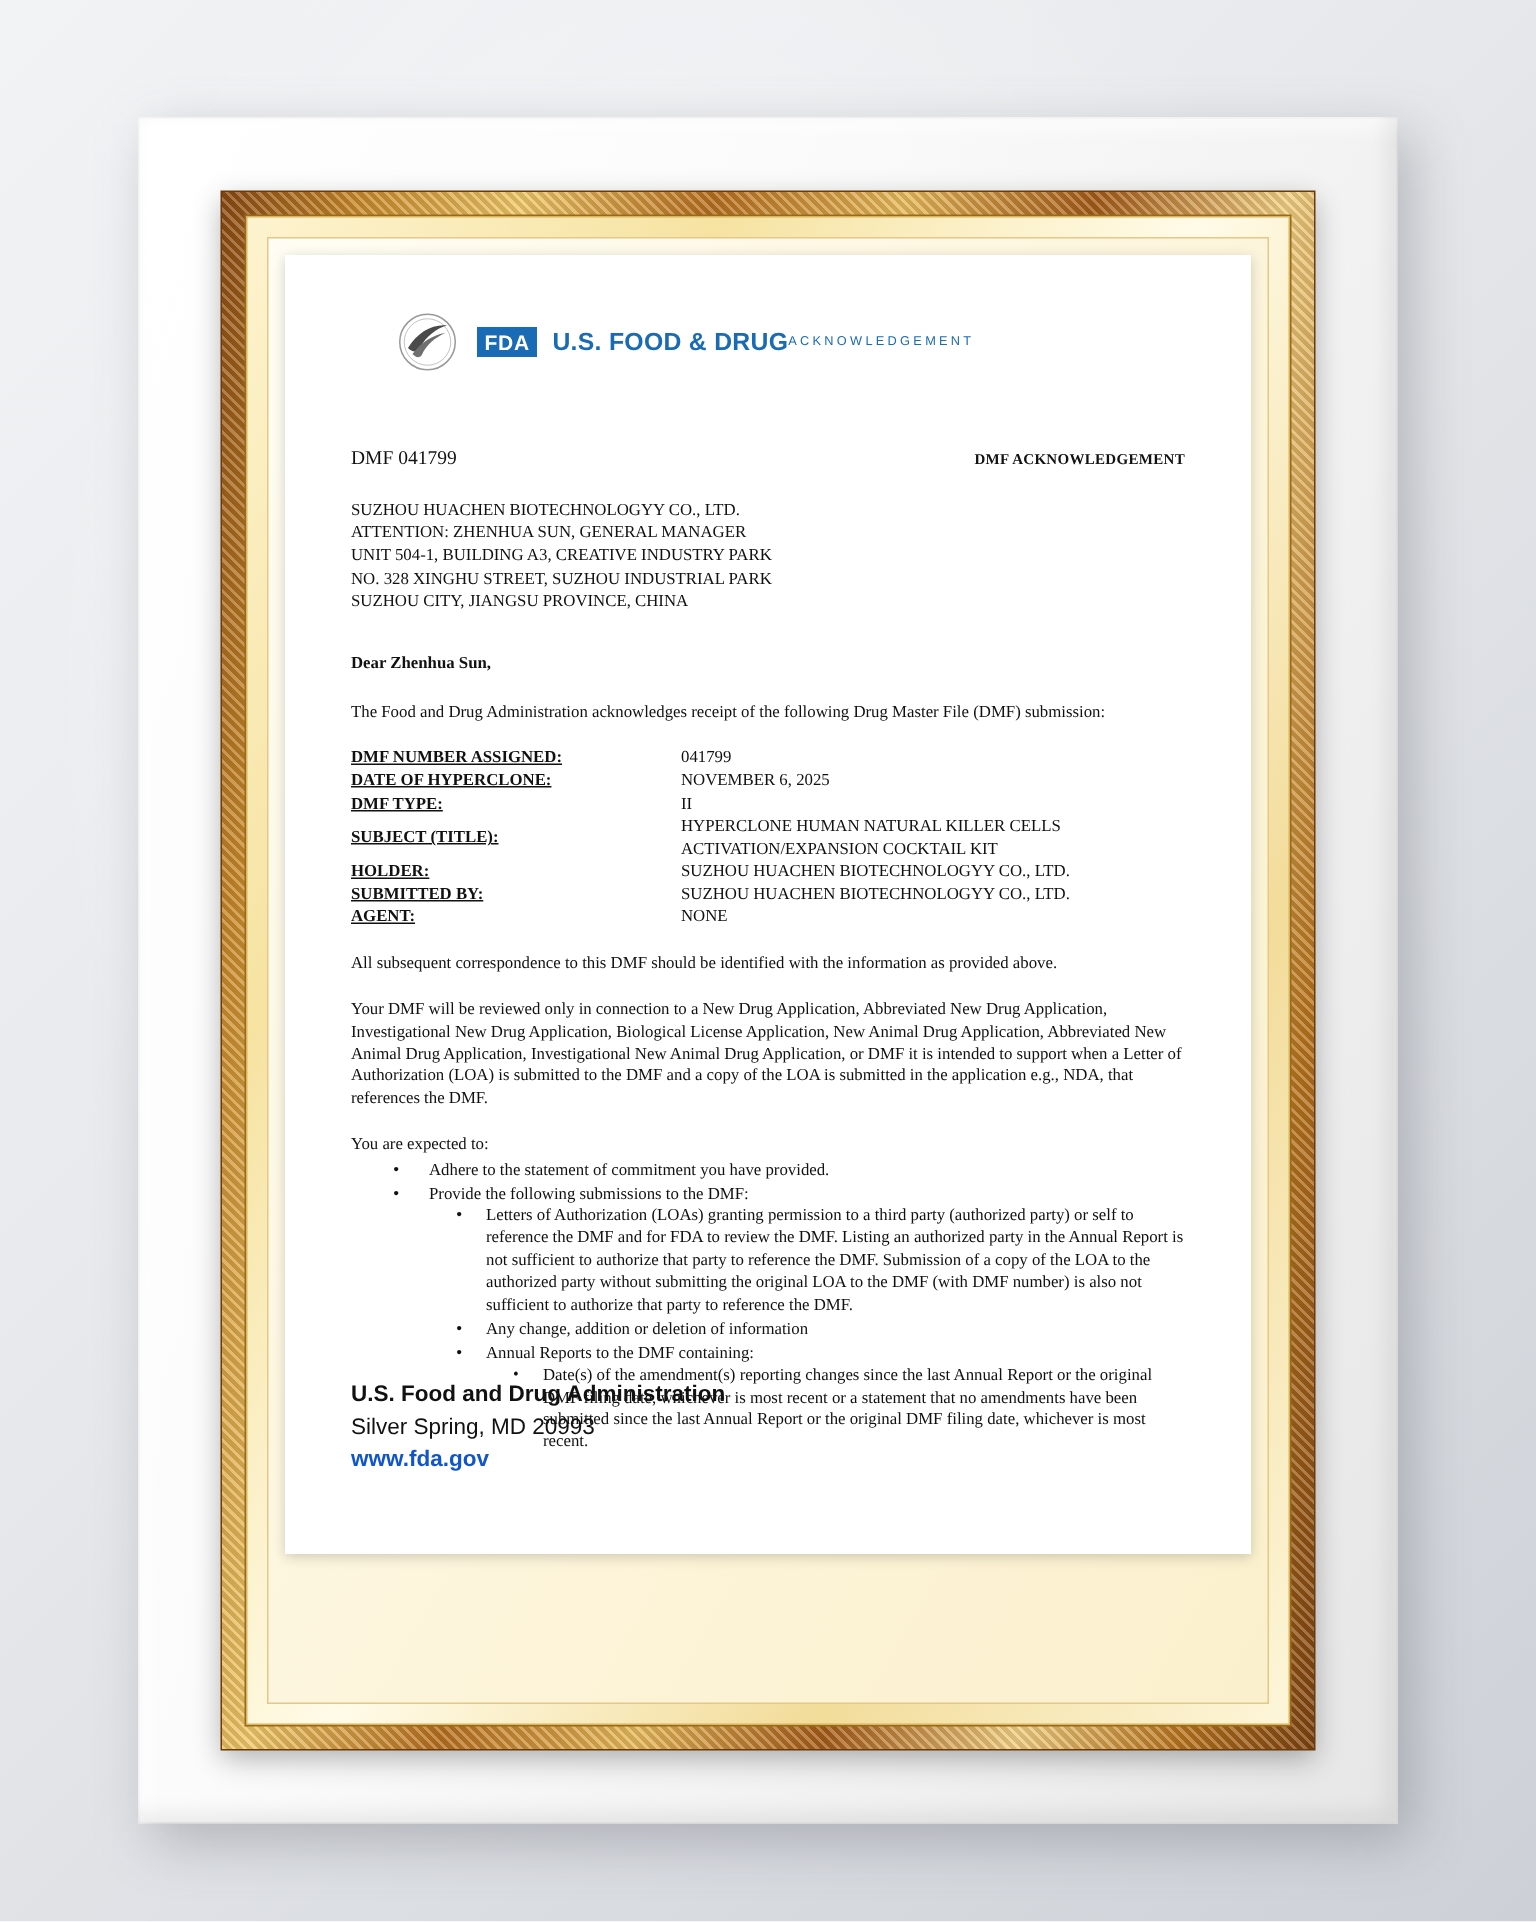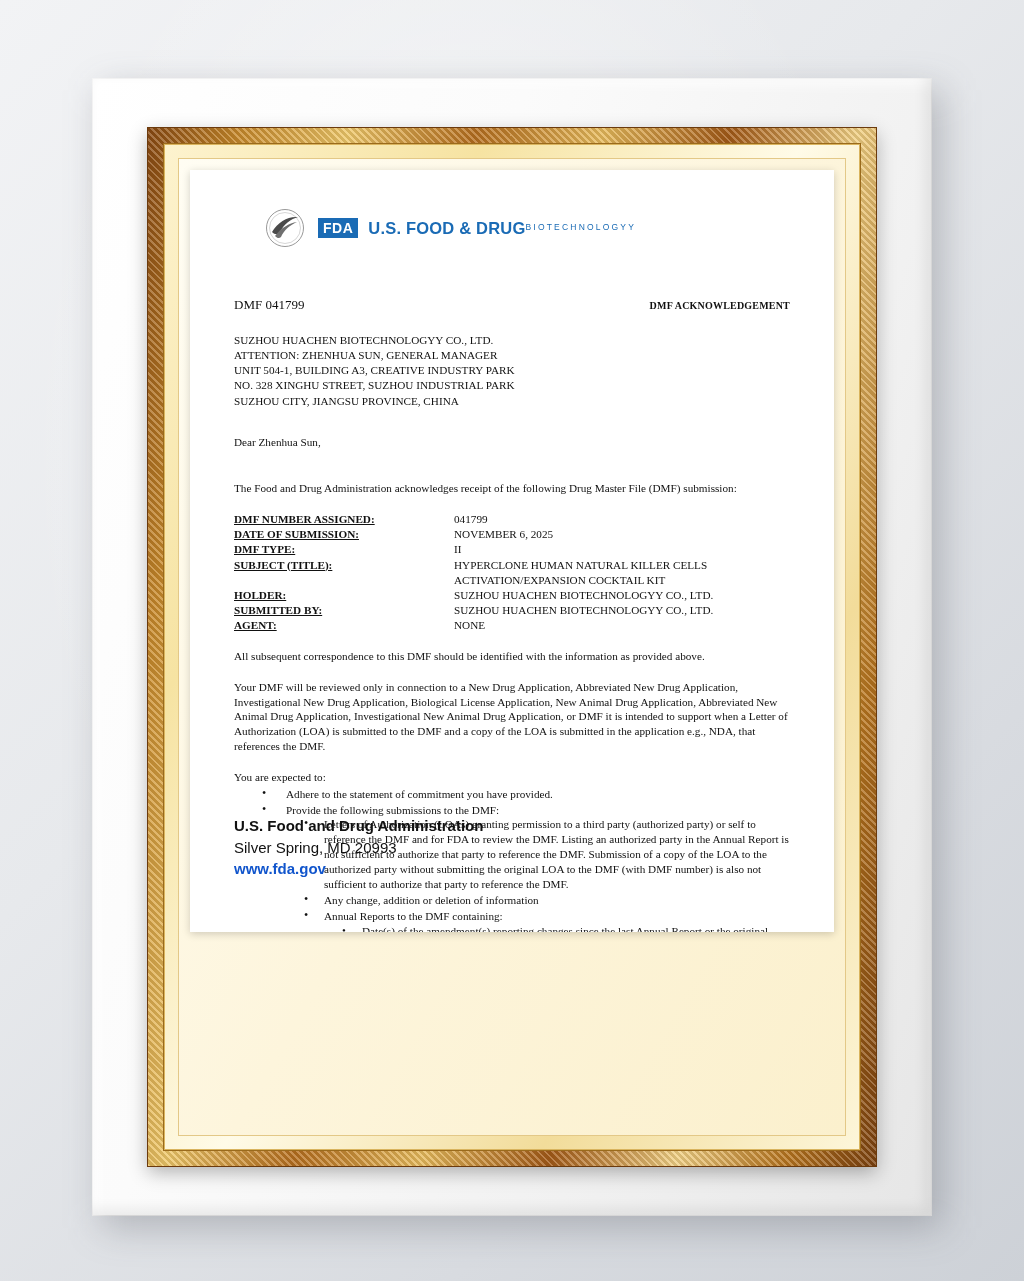--- a/index.html
+++ b/index.html
@@ -85,21 +85,21 @@
     background: linear-gradient(120deg, #fffdf3 0%, #fdf5dc 50%, #fbf0cd 100%);
     box-shadow: inset 0 0 0 1px #e3c887;
   }
 
   
   .page {
     position: absolute;
     left: 190px;
     top: 170px;
     width: 644px;
-    height: 762px;
+    height: 866px;
     background: #ffffff;
     box-shadow: 0 2px 8px rgba(0,0,0,0.18);
     overflow: hidden;
   }
   .page-inner {
     position: absolute;
     left: 0; top: 0; right: 0; bottom: 0;
     padding: 38px 44px 10px 44px;
     box-sizing: border-box;
   }
@@ -163,27 +163,27 @@
     justify-content: space-between;
     align-items: baseline;
     margin-bottom: 20px;
   }
   .dmf-num { font-size: 13px; }
   .ack-title { font-weight: bold; font-size: 10px; letter-spacing: 0.2px; }
 
   .addr-block { margin-bottom: 26px; }
   .addr-block div { line-height: 1.35; }
 
-  .salutation { margin-bottom: 32px; }
+  .salutation { margin-bottom: 18px; font-weight: bold; }
   .para { margin-bottom: 16px; }
 
   .fields { margin-bottom: 16px; }
   .field-row {
     display: flex;
-    align-items: flex-start;
+    align-items: center;
     line-height: 1.35;
   }
   .field-label {
     width: 220px;
     flex: 0 0 220px;
     font-weight: bold;
     text-decoration: underline;
   }
   .field-value { flex: 1; }
   .field-value .cont { display: block; }
@@ -297,21 +297,21 @@
         <svg width="46" height="40" viewBox="0 0 46 40" xmlns="http://www.w3.org/2000/svg">
           <circle cx="23" cy="20" r="18.5" fill="none" stroke="#999999" stroke-width="1"></circle>
           <circle cx="23" cy="20" r="15.5" fill="none" stroke="#bbbbbb" stroke-width="0.6"></circle>
           <path d="M10 24 C16 14, 26 8, 36 9 C29 11, 22 16, 18 24 C16 27, 13 27, 10 24 Z" fill="#4a4a4a"></path>
           <path d="M13 28 C19 20, 27 15, 35 14 C28 17, 22 22, 19 29 C17 31, 15 30, 13 28 Z" fill="#6f6f6f"></path>
         </svg>
       </div>
       <div class="fda-box">FDA</div>
       <div class="fda-words">
         <div class="fda-title">U.S. FOOD &amp; DRUG</div>
-        <div class="fda-sub">BIOTECHNOLOGYY</div>
+        <div class="fda-sub">ACKNOWLEDGEMENT</div>
       </div>
     </div>
 
     <div class="letter">
 
       <div class="hdr-row">
         <div class="dmf-num">DMF 041799</div>
         <div class="ack-title">DMF ACKNOWLEDGEMENT</div>
       </div>
 
@@ -326,21 +326,21 @@
       <div class="salutation">Dear Zhenhua Sun,</div>
 
       <div class="para">The Food and Drug Administration acknowledges receipt of the following Drug Master File (DMF) submission:</div>
 
       <div class="fields">
         <div class="field-row">
           <div class="field-label">DMF NUMBER ASSIGNED:</div>
           <div class="field-value">041799</div>
         </div>
         <div class="field-row">
-          <div class="field-label">DATE OF SUBMISSION:</div>
+          <div class="field-label">DATE OF HYPERCLONE:</div>
           <div class="field-value">NOVEMBER 6, 2025</div>
         </div>
         <div class="field-row">
           <div class="field-label">DMF TYPE:</div>
           <div class="field-value">II</div>
         </div>
         <div class="field-row">
           <div class="field-label">SUBJECT (TITLE):</div>
           <div class="field-value">
             <span class="cont">HYPERCLONE HUMAN NATURAL KILLER CELLS</span>

